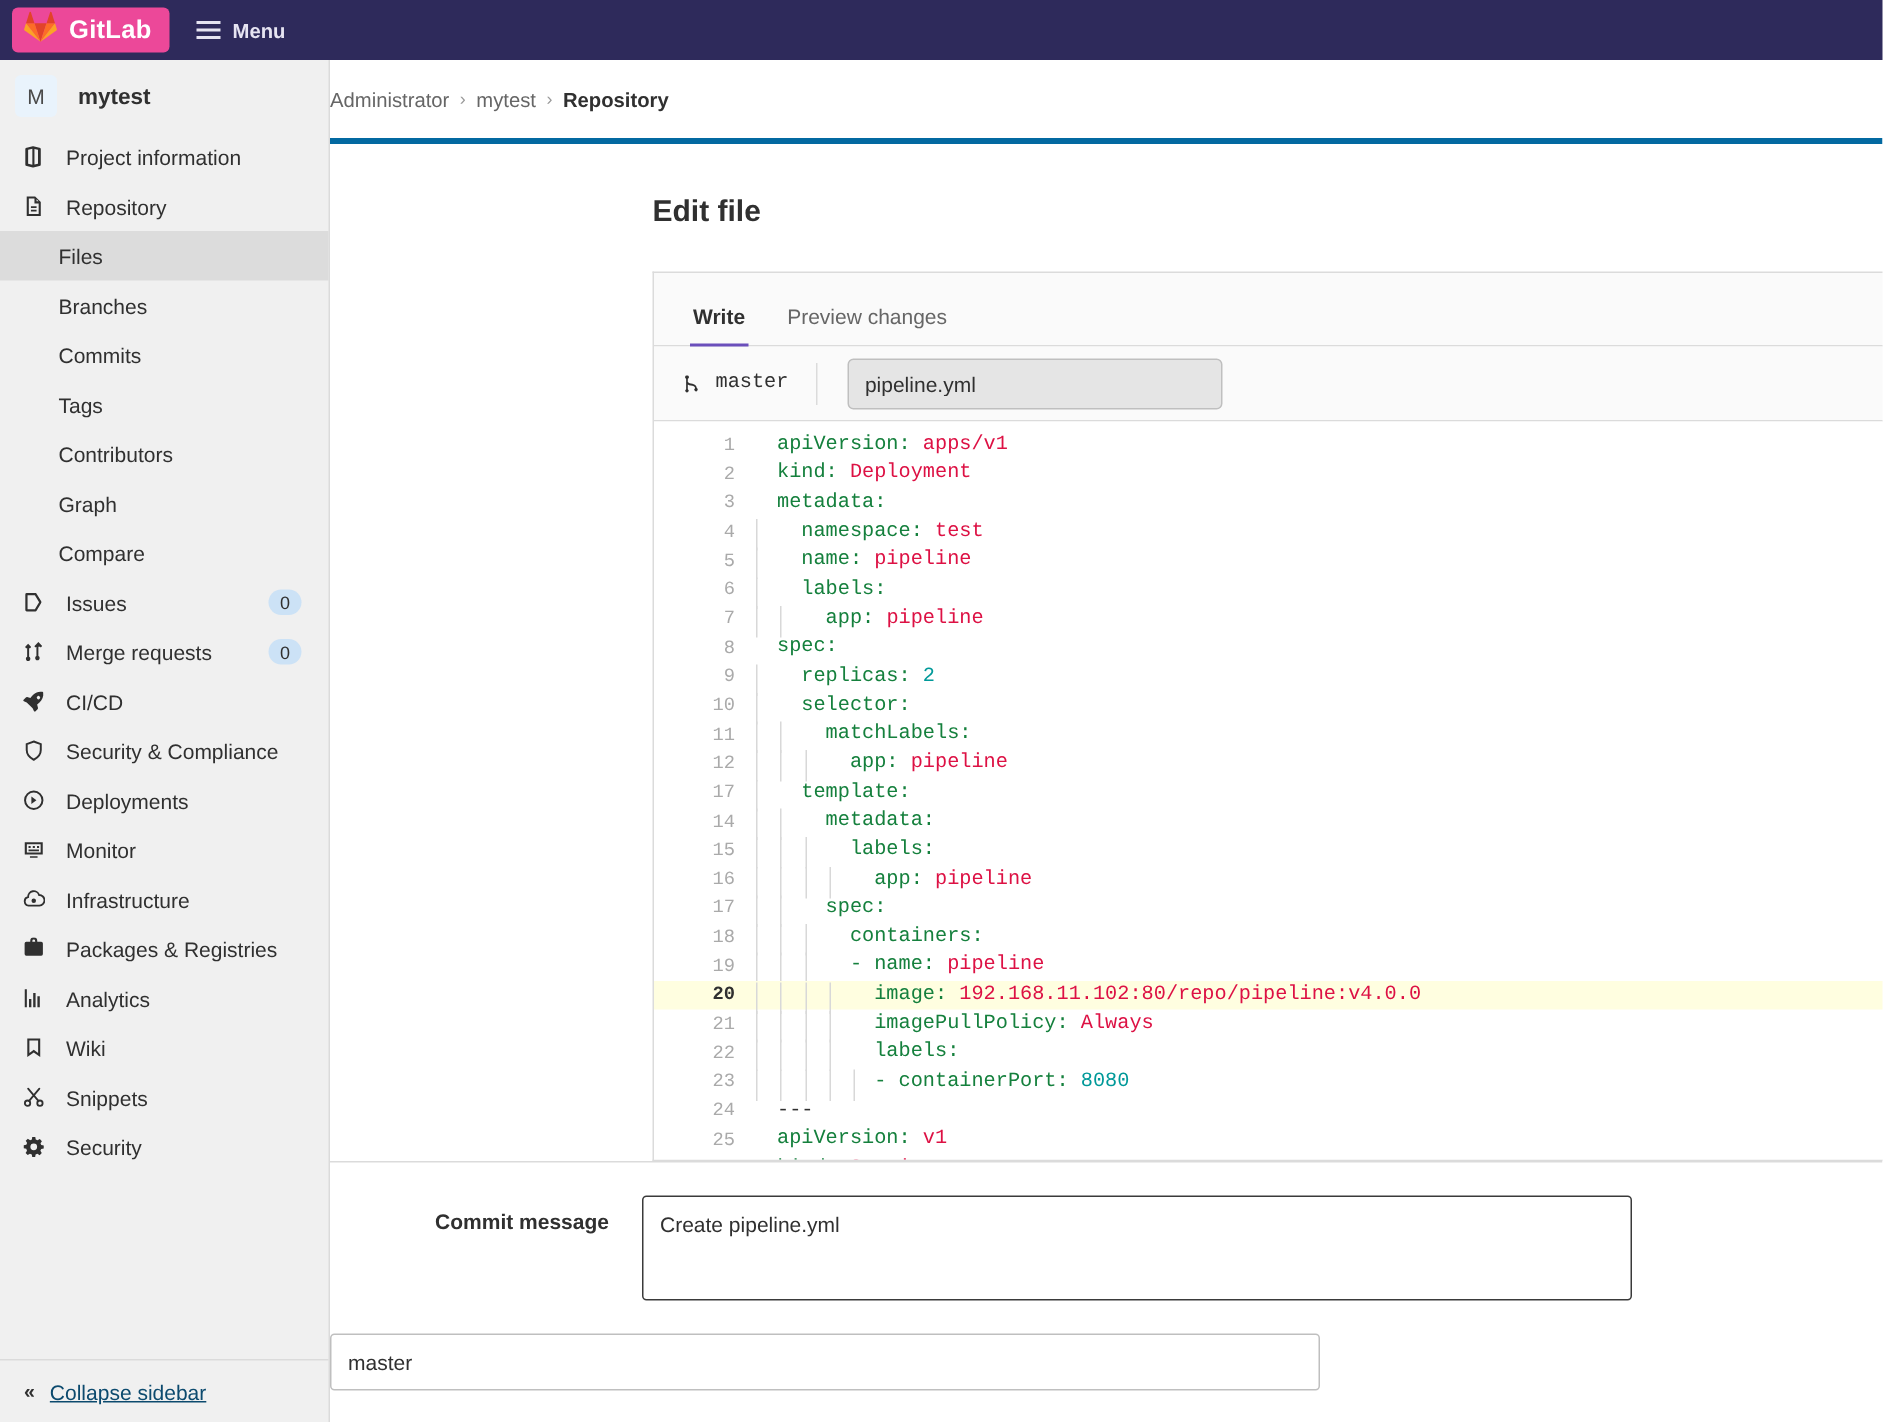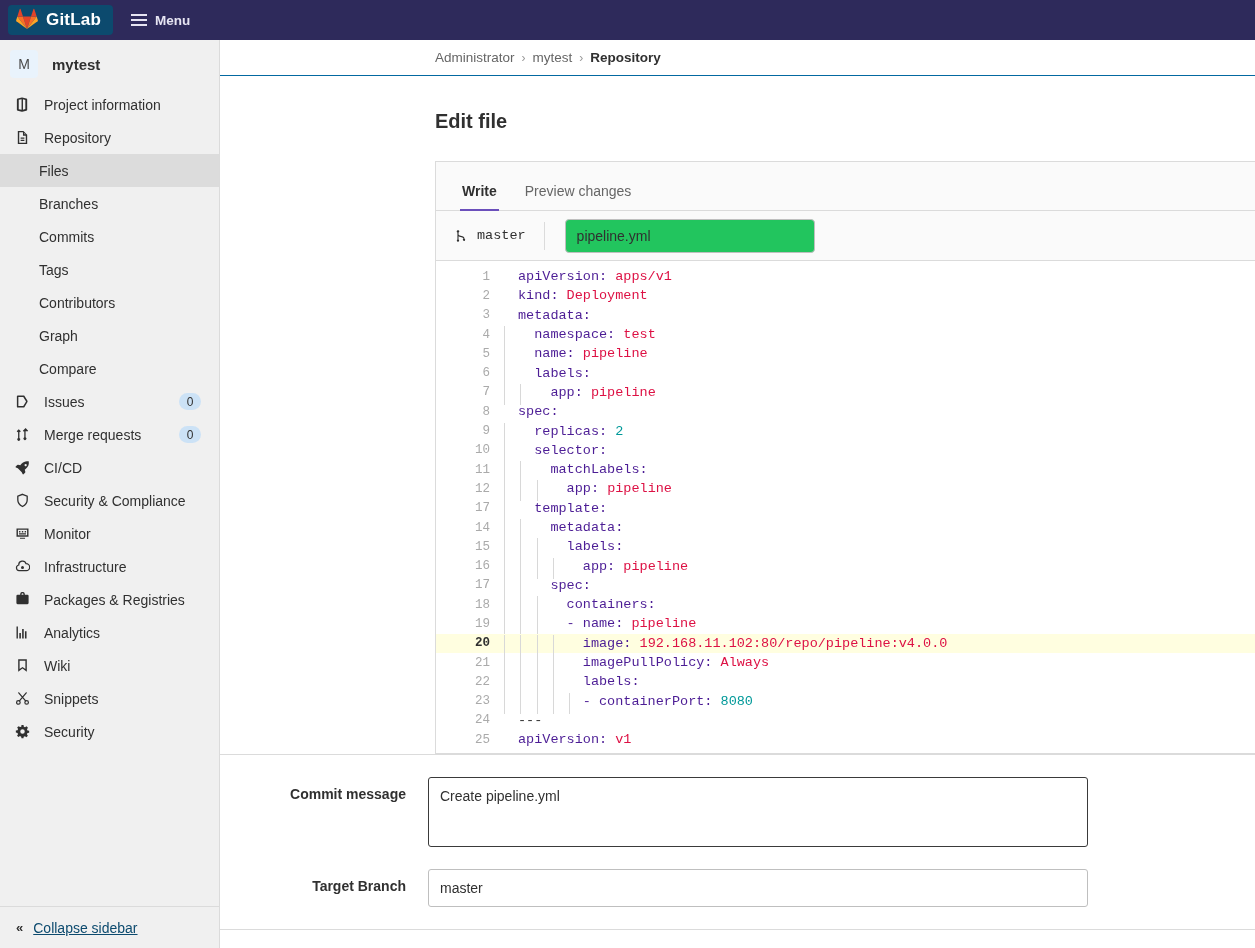--- a/index.html
+++ b/index.html
@@ -15,21 +15,21 @@
   
   #topnav {
     position: absolute; top: 0; left: 0;
     width: 1255px; height: 40px;
     background: #2e2a5b;
     display: flex; align-items: center;
     z-index: 30;
   }
   .brand {
     display: flex; align-items: center; gap: 8px;
-    background: #0c4a6e;
+    background: #ec4899;
     border-radius: 4px;
     padding: 3px 12px 3px 8px;
     margin-left: 8px;
     height: 30px;
   }
   .brand-text {
     color: #fff; font-size: 17px; font-weight: 600; letter-spacing: .2px;
   }
   .menu-btn {
     display: flex; align-items: center; gap: 8px;
@@ -104,24 +104,23 @@
   .chev-left { color: #303030; font-size: 13px; letter-spacing: -2px; font-weight: 700; }
 
   
   #main {
     position: absolute; top: 40px; left: 220px;
     width: 1035px; height: 908px;
     background: #fff;
     overflow: hidden;
   }
   .breadcrumb-bar {
-    height: 36px;
-    border-bottom: 1px solid #0369a1;
+    height: 56px;
+    border-bottom: 4px solid #0369a1;
     display: flex; align-items: center;
-    padding-left: 215px;
   }
   .crumb { font-size: 13.5px; color: #666; cursor: pointer; }
   .crumb.current { color: #303030; font-weight: 600; }
   .crumb-sep { color: #999; font-size: 12px; margin: 0 7px; }
 
   .page-title {
     font-size: 20px; font-weight: 600; color: #303030;
     margin: 34px 0 0 215px;
   }
 
@@ -171,21 +170,21 @@
   }
   .branch-chip .ico { color: #303030; display:flex; }
   .filename-input {
     margin-left: 20px;
     width: 250px; height: 34px;
     border: 1px solid #bfbfbf;
     border-radius: 4px;
     padding: 0 11px;
     font-size: 14px; color: #303030;
     font-family: "Liberation Sans", sans-serif;
-    background: #22c55e;
+    background: #e5e5e5;
     outline: none;
   }
 
   
   .code-area {
     position: relative;
     height: 492px;
     overflow: hidden;
     background: #fff;
     font-family: "Liberation Mono", monospace;
@@ -204,21 +203,21 @@
     width: 68px; flex: 0 0 68px;
     text-align: right; padding-right: 14px;
     color: #aaa; font-size: 12.5px;
     user-select: none;
   }
   .code-line.active .ln { color: #303030; font-weight: 700; }
   .code-body { position: relative; flex: 1; padding-left: 14px; }
   .guides { position: absolute; left: 0; top: 0; height: 100%; }
   .g { position: absolute; top: -1px; width: 1px; height: 21px; background: #d8d8d8; }
   .txt { position: relative; }
-  .k   { color: #4c1d95; margin-top: 24px; }            
+  .k   { color: #15803d; margin-top: 24px; }            
   .str { color: #d14; }               
   .num { color: #099; }               
   .cm  { color: #303030; }            
 
   
   .commit-form {
     border-top: 1px solid #dbdbdb;
     padding-top: 22px;
     margin-left: 0;
   }
@@ -354,20 +353,29 @@
         </span>
         <span class="nav-label">CI/CD</span>
       </li>
       <li class="nav-item">
         <span class="ico">
           <svg width="15" height="15" viewBox="0 0 16 16" fill="none" stroke="currentColor" stroke-width="1.4">
             <path d="M8 1.4l5 1.9v4.2c0 3-2 5.4-5 6.9-3-1.5-5-3.9-5-6.9V3.3l5-1.9z"></path>
           </svg>
         </span>
         <span class="nav-label">Security &amp; Compliance</span>
+      </li>
+      <li class="nav-item">
+        <span class="ico">
+          <svg width="15" height="15" viewBox="0 0 16 16" fill="none" stroke="currentColor" stroke-width="1.4">
+            <circle cx="8" cy="8" r="6.2"></circle>
+            <path d="M6.3 5.4l3.6 2.6-3.6 2.6z" fill="currentColor" stroke="none"></path>
+          </svg>
+        </span>
+        <span class="nav-label">Deployments</span>
       </li>
       <li class="nav-item">
         <span class="ico">
           <svg width="15" height="15" viewBox="0 0 16 16" fill="currentColor">
             <path d="M1.6 2.6h12.8v8.8H1.6V2.6zm1.5 1.5v5.8h9.8V4.1H3.1zM4.3 5.3h1.5v1.5H4.3V5.3zm3 0h1.5v1.5H7.3V5.3zm3 0h1.5v1.5h-1.5V5.3zM4.3 7.8h7.4v1.2H4.3V7.8zM5.3 12.6h5.4v1H5.3v-1z"></path>
           </svg>
         </span>
         <span class="nav-label">Monitor</span>
       </li>
       <li class="nav-item">
@@ -489,21 +497,20 @@
         <div class="code-line"><span class="ln">26</span><span class="code-body"><span class="guides"></span><span class="txt"><span class="k">kind: </span><span class="str">Service</span></span></span></div>
       </div>
   </div>
 
   <div class="commit-form">
     <div class="form-row">
       <div class="form-label">Commit message</div>
       <textarea class="commit-textarea" placeholder="Update pipeline.yml" style="">Create pipeline.yml</textarea>
     </div>
     <div class="form-row">
-      <div class="form-label">Target Branch</div>
       <input class="branch-input" type="text" value="master" style="">
     </div>
   </div>
 
   <div class="actions-bar">
     
     
   </div>
 
 </div>

